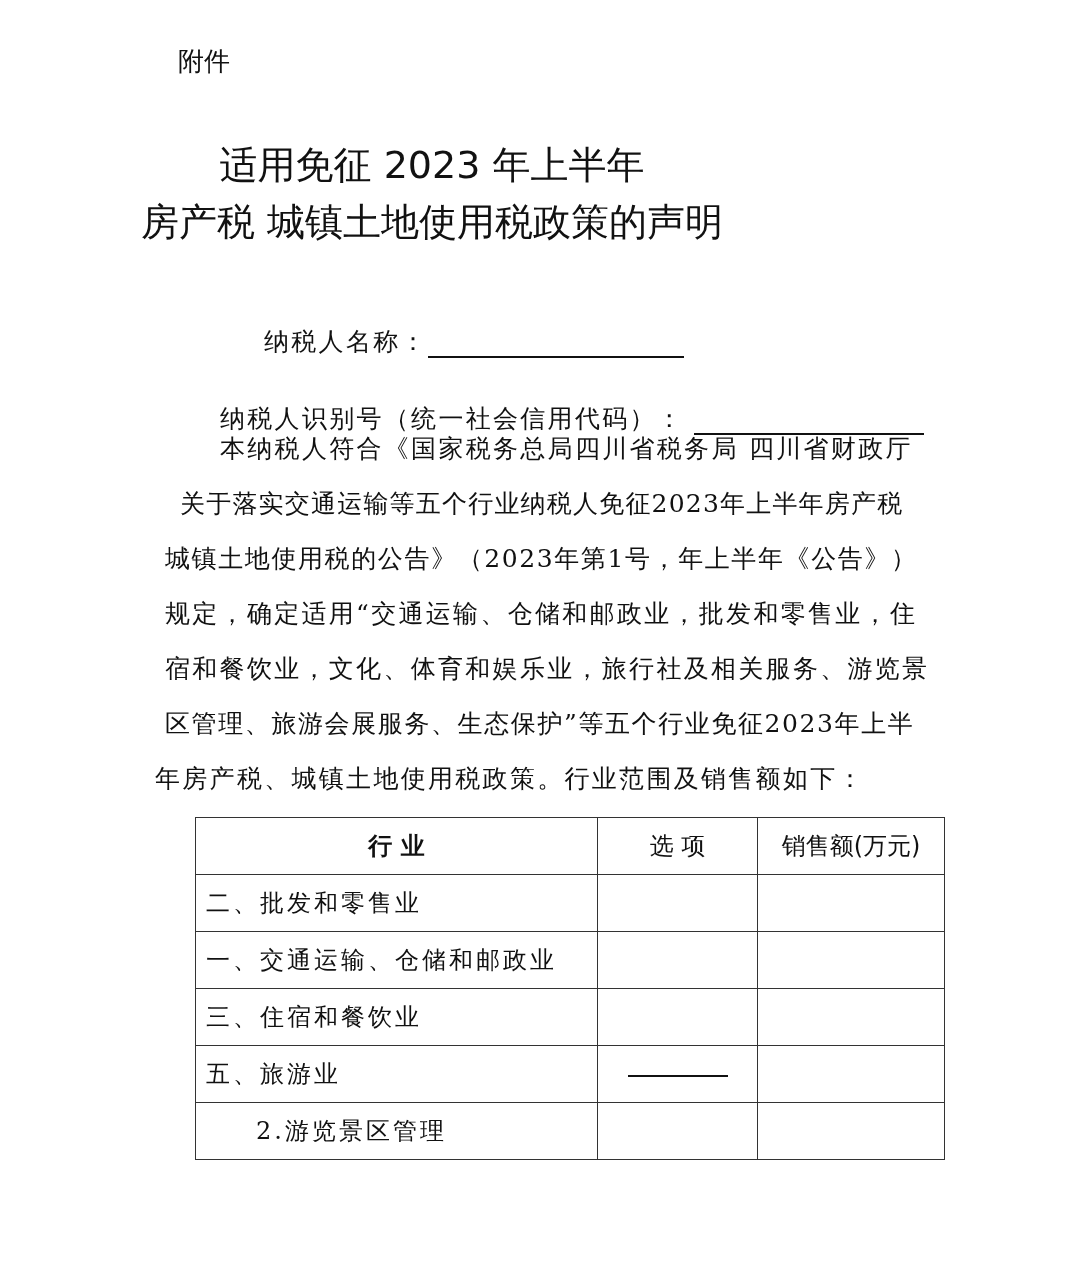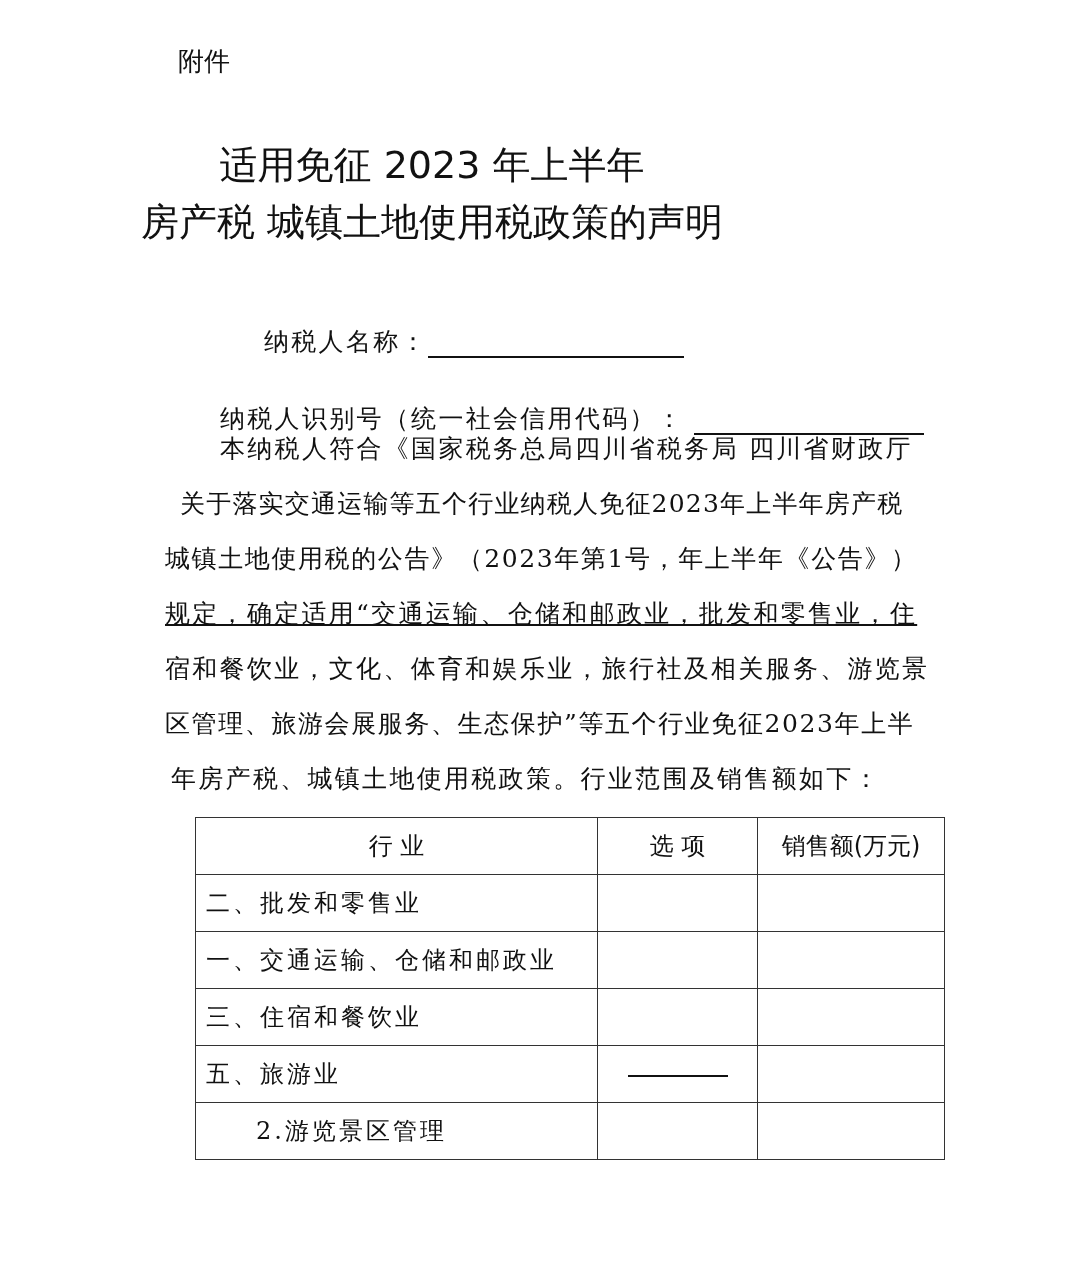--- a/index.html
+++ b/index.html
@@ -31,29 +31,29 @@
   <span>纳税人名称：</span><span class="blank" style="width:256px;"></span>
 </div>
 
 <div class="line" style="left:220px; top:378px;margin-top:24px;">
   <span>纳税人识别号（统一社会信用代码）：</span><span class="blank" style="width:230px; margin-left:10px;"></span>
 </div>
 
 <div class="line" style="left:220px; top:432px;">本纳税人符合《国家税务总局四川省税务局 四川省财政厅</div>
 <div class="line" style="left:165px; top:487px; letter-spacing:1.2px;margin-left:15px;">关于落实交通运输等五个行业纳税人免征2023年上半年房产税</div>
 <div class="line" style="left:165px; top:542px; letter-spacing:1.6px;">城镇土地使用税的公告》（2023年第1号，年上半年《公告》）</div>
-<div class="line" style="left:165px; top:597px;text-decoration:underline;">规定，确定适用“交通运输、仓储和邮政业，批发和零售业，住</div>
+<div class="line" style="left:165px; top:597px;">规定，确定适用“交通运输、仓储和邮政业，批发和零售业，住</div>
 <div class="line" style="left:165px; top:652px;">宿和餐饮业，文化、体育和娱乐业，旅行社及相关服务、游览景</div>
 <div class="line" style="left:165px; top:707px; letter-spacing:1.6px;">区管理、旅游会展服务、生态保护”等五个行业免征2023年上半</div>
-<div class="line" style="left:171px; top:762px;text-align:center;">年房产税、城镇土地使用税政策。行业范围及销售额如下：</div>
+<div class="line" style="left:155px; top:762px;text-align:center;">年房产税、城镇土地使用税政策。行业范围及销售额如下：</div>
 
 <table>
   <tbody>
       <tr>
-    <th class="c2" style="width:341px;">行  业</th>
+    <th class="c2" style="width:341px;font-weight:bold;">行  业</th>
     <th class="c2">选  项</th>
     <th class="c3">销售额(万元)</th>
   </tr>
   <tr>
     <td class="c1">二、批发和零售业</td>
     <td class="c2"></td>
     <td class="c3"></td>
   </tr>
   <tr>
     <td class="c1">一、交通运输、仓储和邮政业</td>

